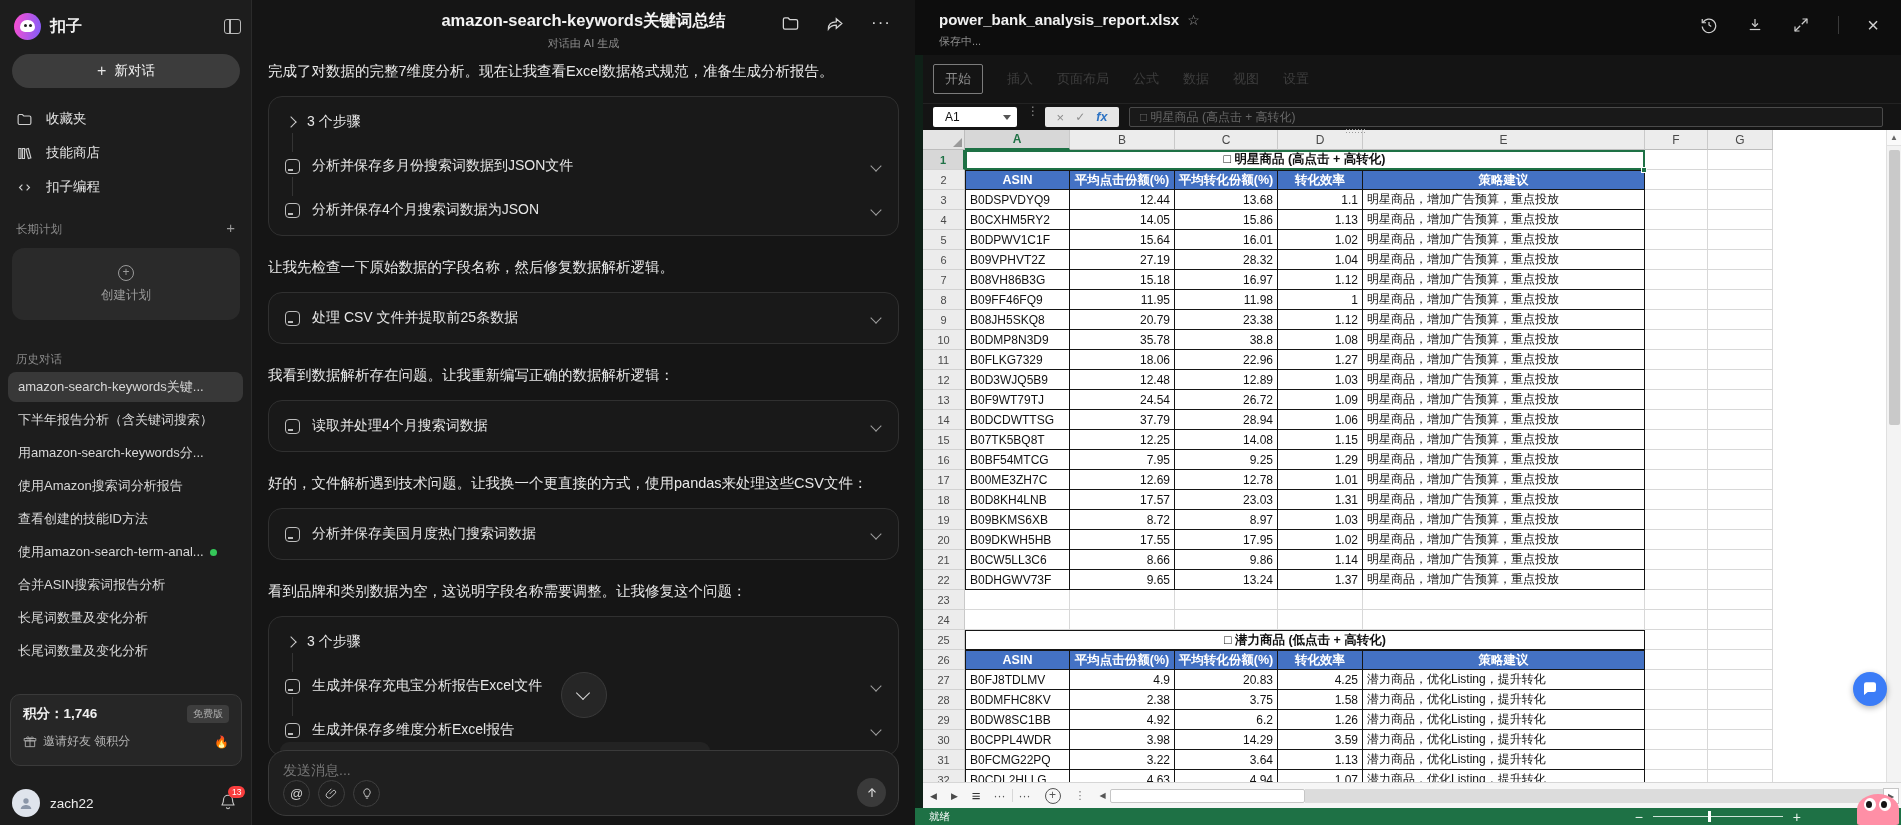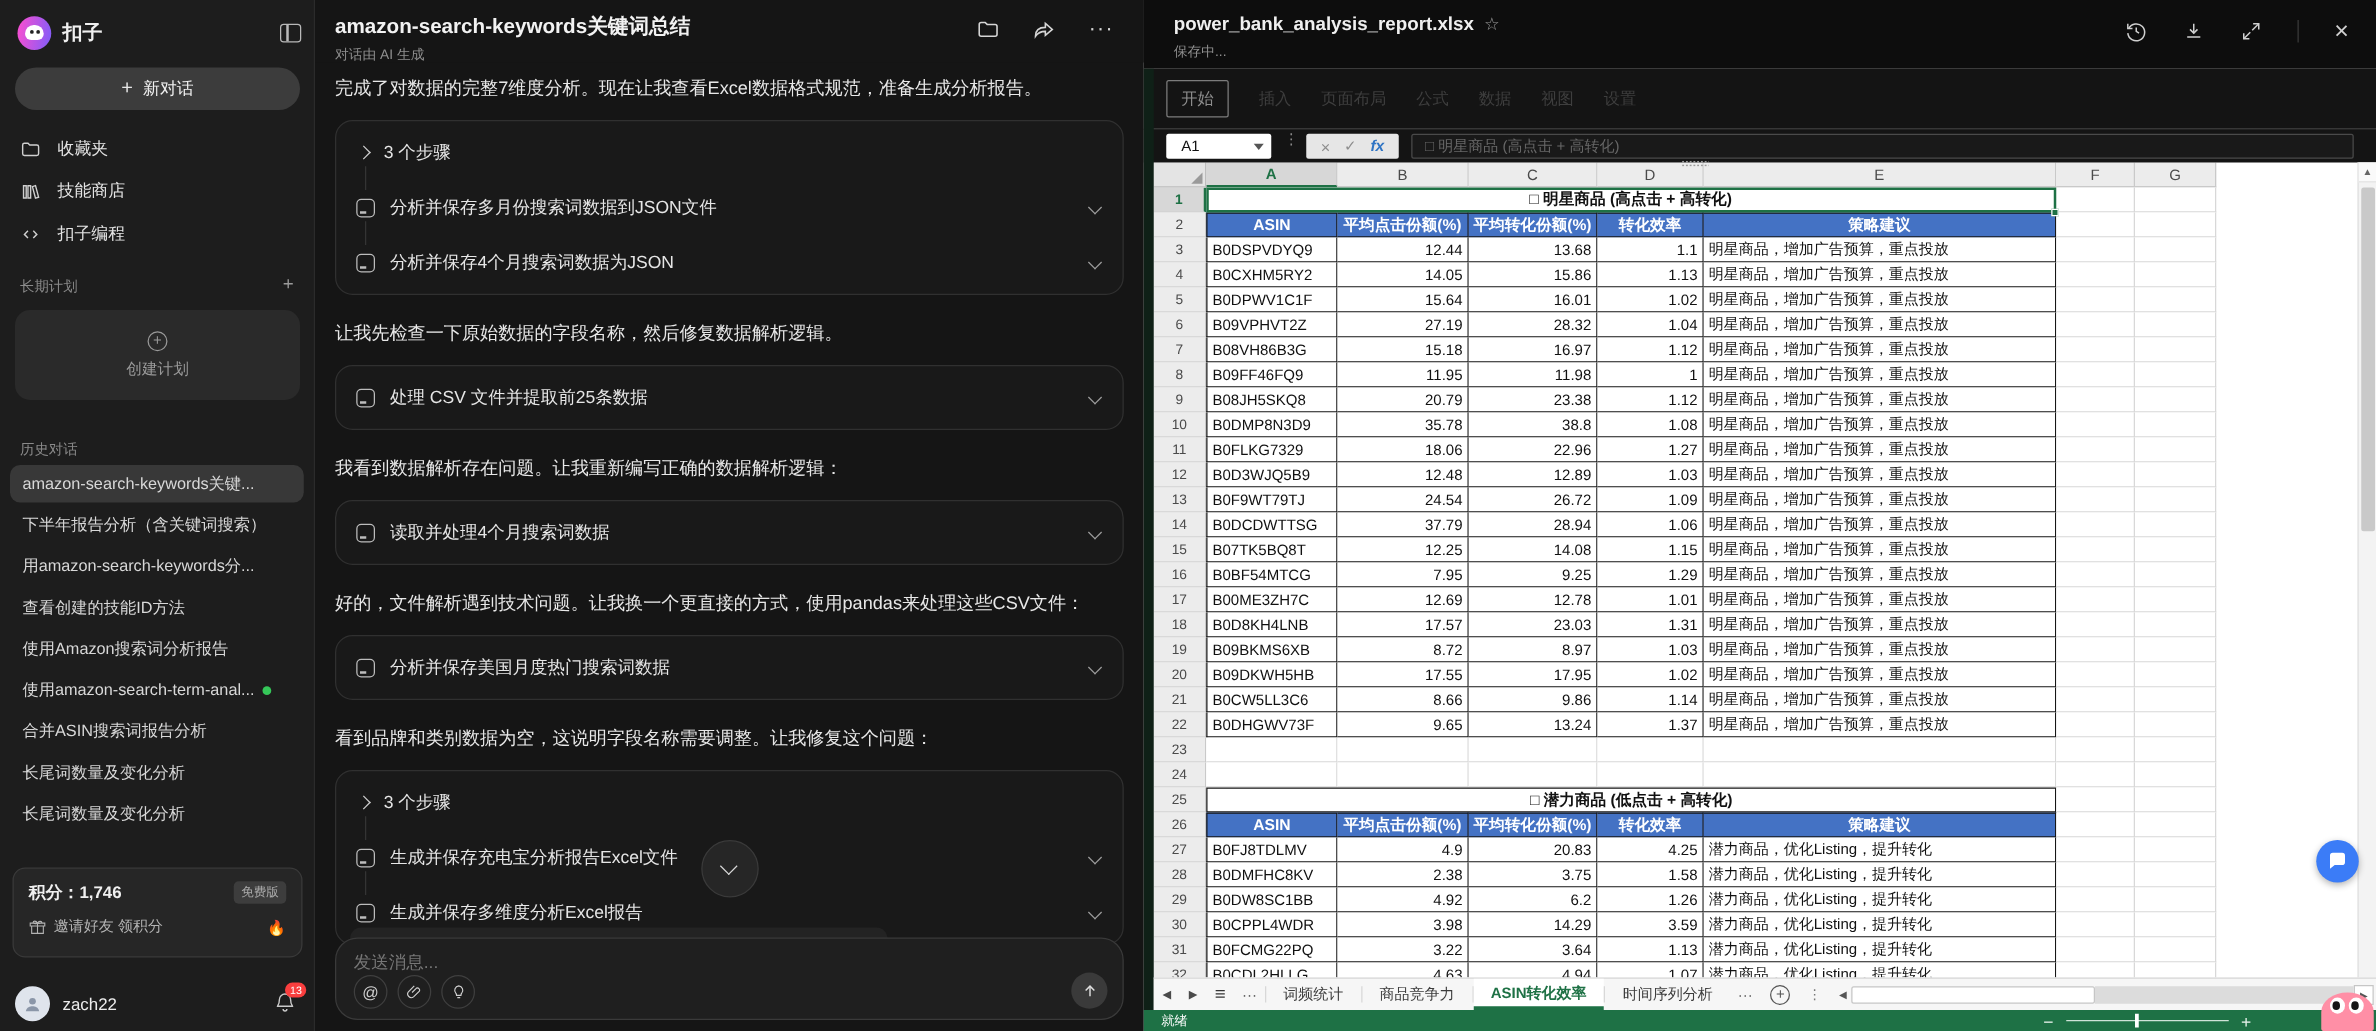--- a/index.html
+++ b/index.html
@@ -40,21 +40,21 @@
   .user-row { position:absolute; top:788px; left:12px; right:12px; height:30px; display:flex; align-items:center; gap:10px; cursor:pointer; }
   .avatar { width:28px; height:28px; border-radius:50%; background:#dfe4ec; display:flex; align-items:center; justify-content:center; }
   .avatar svg { width:16px; height:16px; fill:#8b96a8; }
   .user-name { color:#ededed; font-size:13.5px; flex:1; }
   .bell-wrap { position:relative; width:20px; height:20px; }
   .bell-wrap svg { width:18px; height:18px; stroke:#c9c9c9; fill:none; stroke-width:1.5; }
   .bell-badge { position:absolute; top:-7px; left:9px; background:#fa3e3e; color:#fff; font-size:8.5px; padding:1px 4px; border-radius:7px; }
 
   
   #chat { left:252px; width:663px; background:#151515; }
-  .chat-head { position:absolute; top:0; left:0; right:0; height:50px; background:#151515; z-index:5; padding:10px 16px 0; }
+  .chat-head { position:absolute; top:0; left:0; right:0; height:50px; background:#151515; z-index:5; padding:10px 16px 0;text-align:center; }
   .chat-title { color:#f2f2f2; font-size:16.5px; font-weight:bold; }
   .chat-sub { color:#8f8f8f; font-size:11px; margin-top:4px; }
   .chat-head-icons { position:absolute; right:24px; top:13px; display:flex; gap:26px; align-items:center; }
   .chat-head-icons svg { width:19px; height:19px; stroke:#d5d5d5; fill:none; stroke-width:1.6; cursor:pointer; }
   .chat-head-icons .menu-dots { color:#d5d5d5; font-size:17px; letter-spacing:1px; cursor:pointer; }
   .chat-body { position:absolute; top:50px; bottom:0; left:0; right:0; overflow:hidden; padding:0 16px; }
   .chat-flow { margin-top:-10px; }
   .msg-p { color:#e8e8e8; font-size:14.5px; line-height:22px; margin-top:20px; }
   .card { border:1px solid #303030; background:#191919; border-radius:14px; padding:13px 16px; margin-top:14px; }
   .toggle-row { display:flex; align-items:center; gap:12px; height:24px; cursor:pointer; }
@@ -202,24 +202,24 @@
       <div class="hist-item selected">
         <span>amazon-search-keywords关键...</span>
       </div>
       <div class="hist-item">
         <span>下半年报告分析（含关键词搜索）</span>
       </div>
       <div class="hist-item">
         <span>用amazon-search-keywords分...</span>
       </div>
       <div class="hist-item">
+        <span>使用Amazon搜索词分析报告</span>
+      </div>
+      <div class="hist-item">
         <span>查看创建的技能ID方法</span>
-      </div>
-      <div class="hist-item">
-        <span>使用Amazon搜索词分析报告</span>
       </div>
       <div class="hist-item">
         <span>使用amazon-search-term-anal...</span>
         <span class="dot"></span>
       </div>
       <div class="hist-item">
         <span>合并ASIN搜索词报告分析</span>
       </div>
       <div class="hist-item">
         <span>长尾词数量及变化分析</span>
@@ -749,29 +749,20 @@
     <svg viewBox="0 0 24 24">
         <path d="M4 6a3 3 0 0 1 3-3h10a3 3 0 0 1 3 3v7a3 3 0 0 1-3 3H9l-5 4z"></path>
       </svg>
   </div>
   <div class="tabbar">
     <span class="tb-ic">◀</span>
     <span class="tb-ic">▶</span>
     <span class="tb-burger">≡</span>
     <span class="tb-dots">···</span>
     <div class="tsep"></div>
-    <div id="sheet-tabs" style="display:flex;align-items:stretch;">
-        <span class="sheet-tab">词频统计</span>
-        <div class="tsep"></div>
-        <span class="sheet-tab">商品竞争力</span>
-        <div class="tsep"></div>
-        <span class="sheet-tab active">ASIN转化效率</span>
-        <div class="tsep"></div>
-        <span class="sheet-tab">时间序列分析</span>
-      </div>
     <span class="tb-dots">···</span>
     <div class="add-sheet">+</div>
     <span class="tb-vdots">⋮</span>
     <div class="hscroll">
       <span class="hs-left">◀</span>
       <div class="hs-thumb"></div>
       <div class="hs-track"></div>
       <div class="hs-right">▶</div>
     </div>
   </div>

